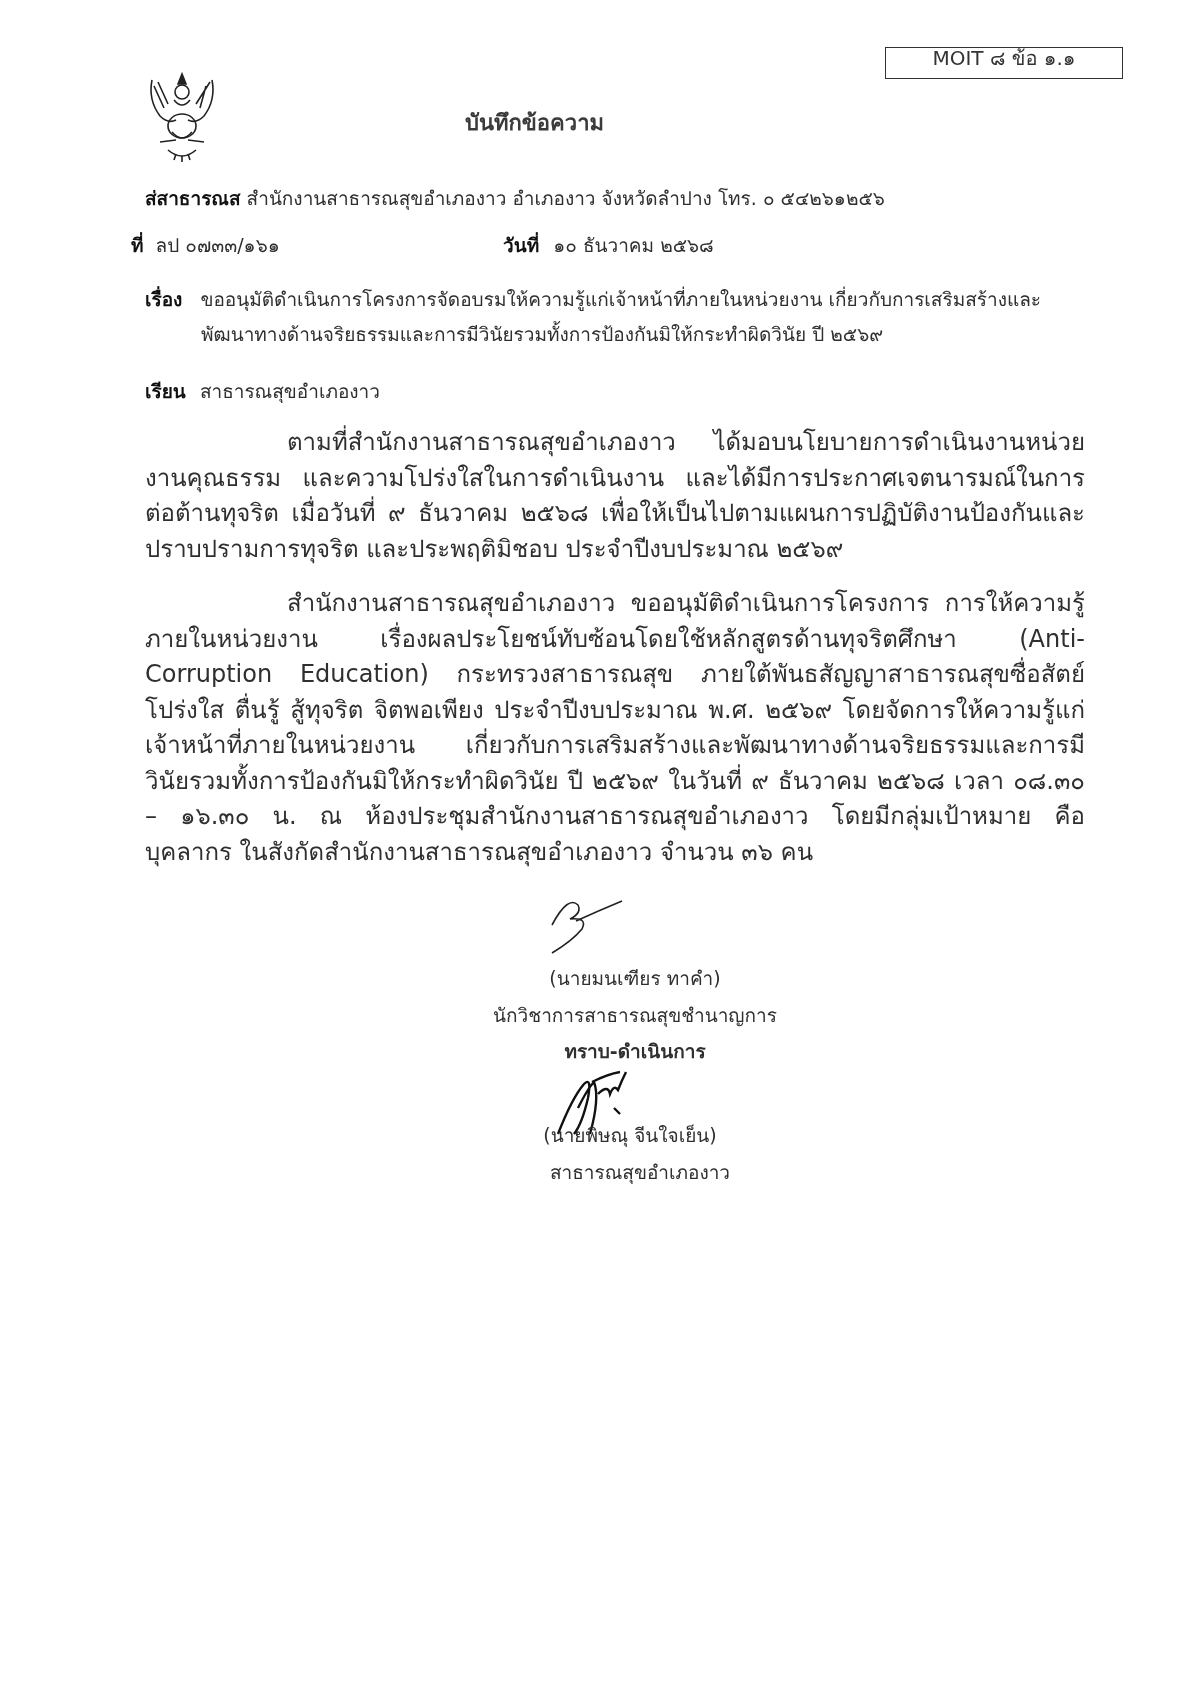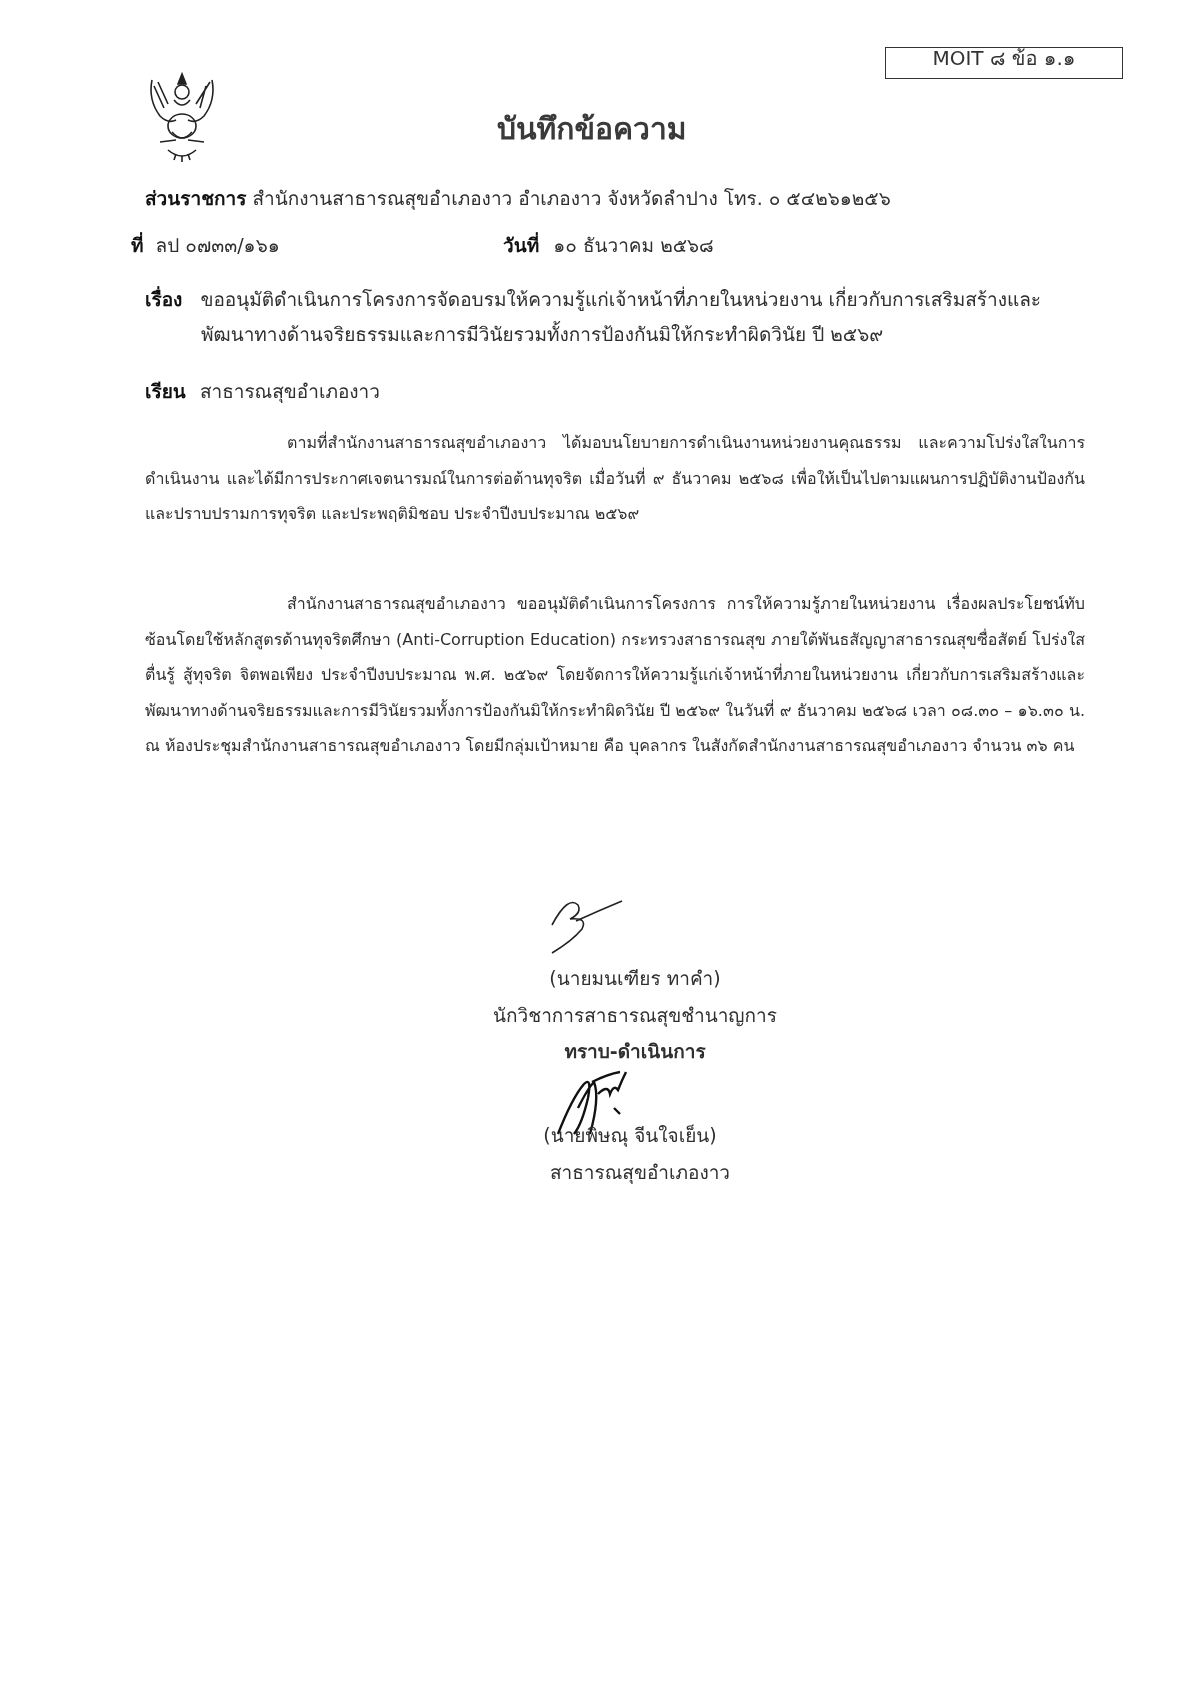--- a/index.html
+++ b/index.html
@@ -9,25 +9,25 @@
       color: #2a2a2a;
     }
     .abs { position: absolute; }
     .code-box {
       left: 885px; top: 47px; width: 238px; height: 32px;
       border: 1.5px solid #333; box-sizing: border-box;
       font-size: 20px; display: flex; align-items: flex-end; justify-content: center;
       padding-bottom: 4px; color: #333;
     }
     .garuda { left: 146px; top: 70px; width: 72px; height: 92px; }
-    .title { left: 465px; top: 105px; font-size: 30px; font-weight: bold; color: #3a3a3a; margin-left: 32px; }
+    .title { left: 465px; top: 105px; font-size: 22px; font-weight: bold; color: #3a3a3a; }
     .line { font-size: 19px; white-space: nowrap; color: #2f2f2f; }
     .bold { font-weight: bold; color: #111; }
     .para {
-      left: 145px; width: 940px; font-size: 16px; line-height: 35.5px;
+      left: 145px; width: 940px; font-size: 24px; line-height: 35.5px;
       text-align: justify; color: #2f2f2f;
     }
     .para .indent { display: inline-block; width: 142px; }
     .center { text-align: center; font-size: 19px; color: #2f2f2f; white-space: nowrap; }
   </style>
 </head>
 <body>
 
 <div class="abs code-box">
   <span>MOIT ๘ ข้อ ๑.๑</span>
@@ -45,21 +45,21 @@
     <path d="M26 62 Q36 74 46 62"></path>
     <path d="M14 72 L30 70 M58 72 L42 70"></path>
     <path d="M22 80 Q36 92 50 80"></path>
     <path d="M30 84 L28 90 M36 86 L36 92 M42 84 L44 90"></path>
   </g>
 </svg>
 
 <div class="abs title">บันทึกข้อความ</div>
 
 <div class="abs line" style="left:145px; top:183px;">
-  <span class="bold">ส่วนราชการ</span>
+  <span class="bold">ส่สาธารณส</span>
   <span>สำนักงานสาธารณสุขอำเภองาว อำเภองาว จังหวัดลำปาง  โทร. ๐ ๕๔๒๖๑๒๕๖</span>
 </div>
 
 <div class="abs line" style="left:131px; top:230px;">
   <span class="bold">ที่</span>
   <span style="margin-left:6px;">ลป ๐๗๓๓/๑๖๑</span>
 </div>
 
 <div class="abs line" style="left:503px; top:230px;">
   <span class="bold">วันที่</span>

